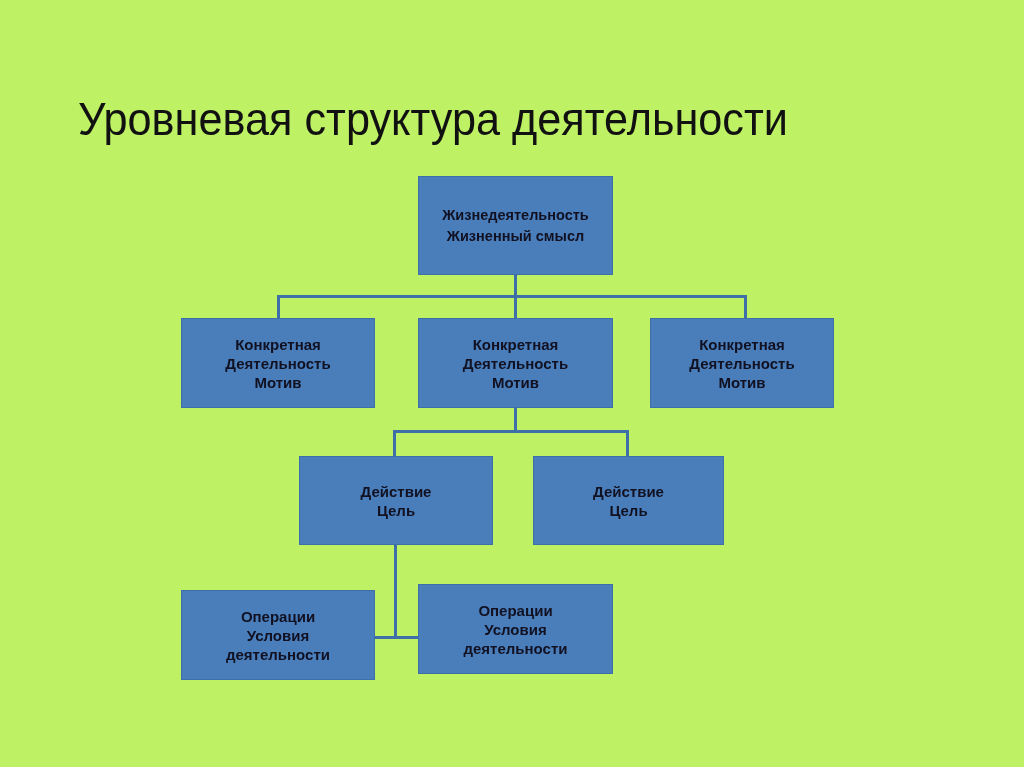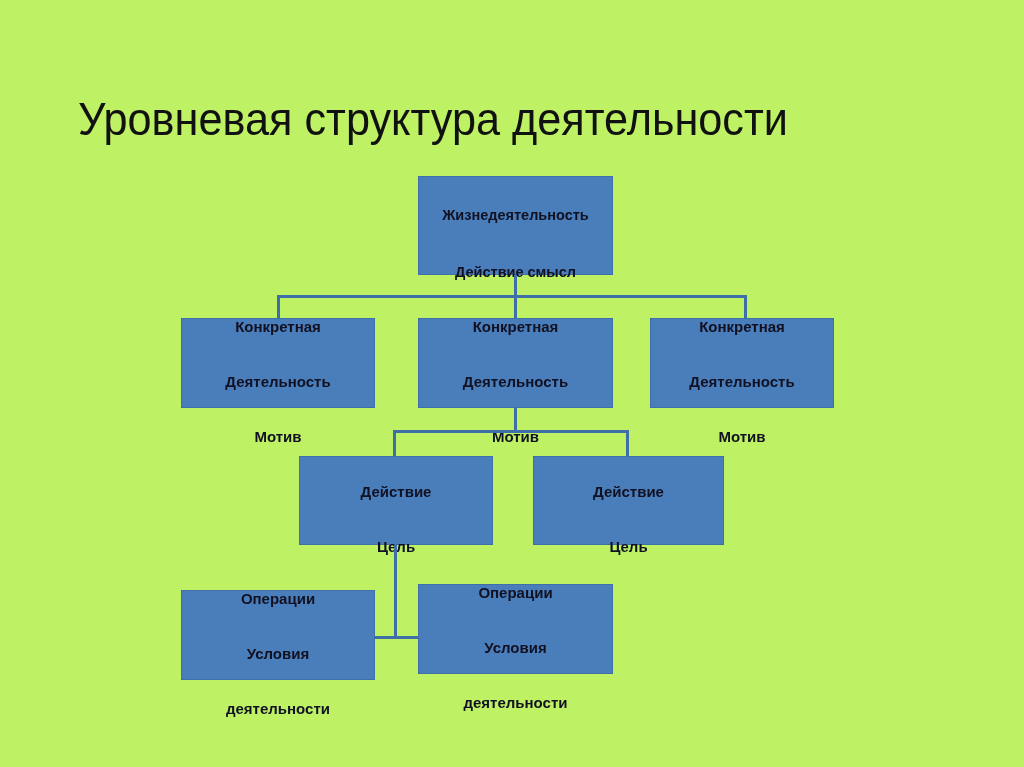--- a/index.html
+++ b/index.html
@@ -46,21 +46,20 @@
     color: #111122;
     font-size: 15px;
     line-height: 19px;
     font-weight: 700;
     text-align: center;
     padding: 2px 4px;
   }
   .node .line {
     display: block;
     white-space: nowrap;
-    margin-top: 36px;
   }
   .node.top {
     font-size: 14.5px;
     line-height: 21px;
   }
   .connector {
     position: absolute;
     background: #3f6fa8;
   }
   .connector.v { width: 3px; }
@@ -68,21 +67,21 @@
 </style>
 </head>
 <body>
 
 <div id="slide">
 
   <h1 id="slide-title">Уровневая структура деятельности</h1>
 
   <div class="node top" style="left:418px; top:176px; width:195px; height:99px;">
     <span class="line">Жизнедеятельность</span>
-    <span class="line">Действие смысл</span>
+    <span class="line">Жизненный смысл</span>
   </div>
 
   <div class="connector v" style="left:514px; top:275px; height:21px;"></div>
 
   <div class="connector h" style="left:277px; top:295px; width:470px;"></div>
   <div class="connector v" style="left:277px; top:295px; height:24px;"></div>
   <div class="connector v" style="left:514px; top:295px; height:24px;"></div>
   <div class="connector v" style="left:744px; top:295px; height:24px;"></div>
 
   <div class="node" style="left:181px; top:318px; width:194px; height:90px;">

